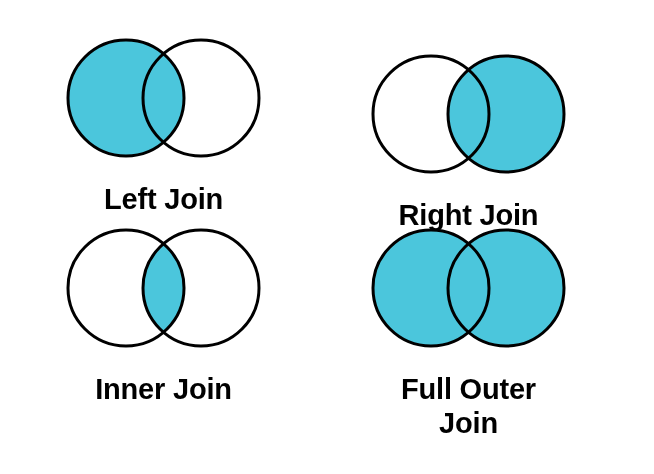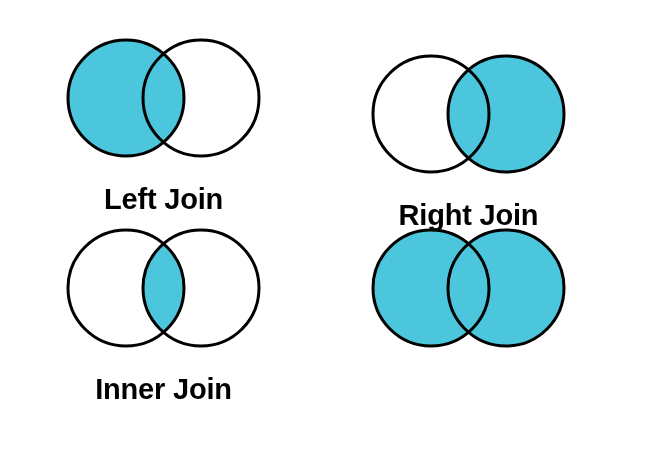--- a/index.html
+++ b/index.html
@@ -128,15 +128,17 @@
     <div class="venn-label" style="color: rgb(0, 0, 0);">Inner Join</div>
   </div>
 
   <div class="venn-cell cell-outer-join">
     <svg class="venn-svg" viewBox="0 0 260 152">
       <circle cx="92" cy="76" r="58" fill="#4BC6DC"></circle>
       <circle cx="167" cy="76" r="58" fill="#4BC6DC"></circle>
       <circle cx="92" cy="76" r="58" fill="none" stroke="#000000" stroke-width="3"></circle>
       <circle cx="167" cy="76" r="58" fill="none" stroke="#000000" stroke-width="3"></circle>
     </svg>
+    <div class="venn-label" style="color: rgb(0, 0, 0);">Full Outer
+Join</div>
   </div>
 
 </div>
 
 </body></html>

